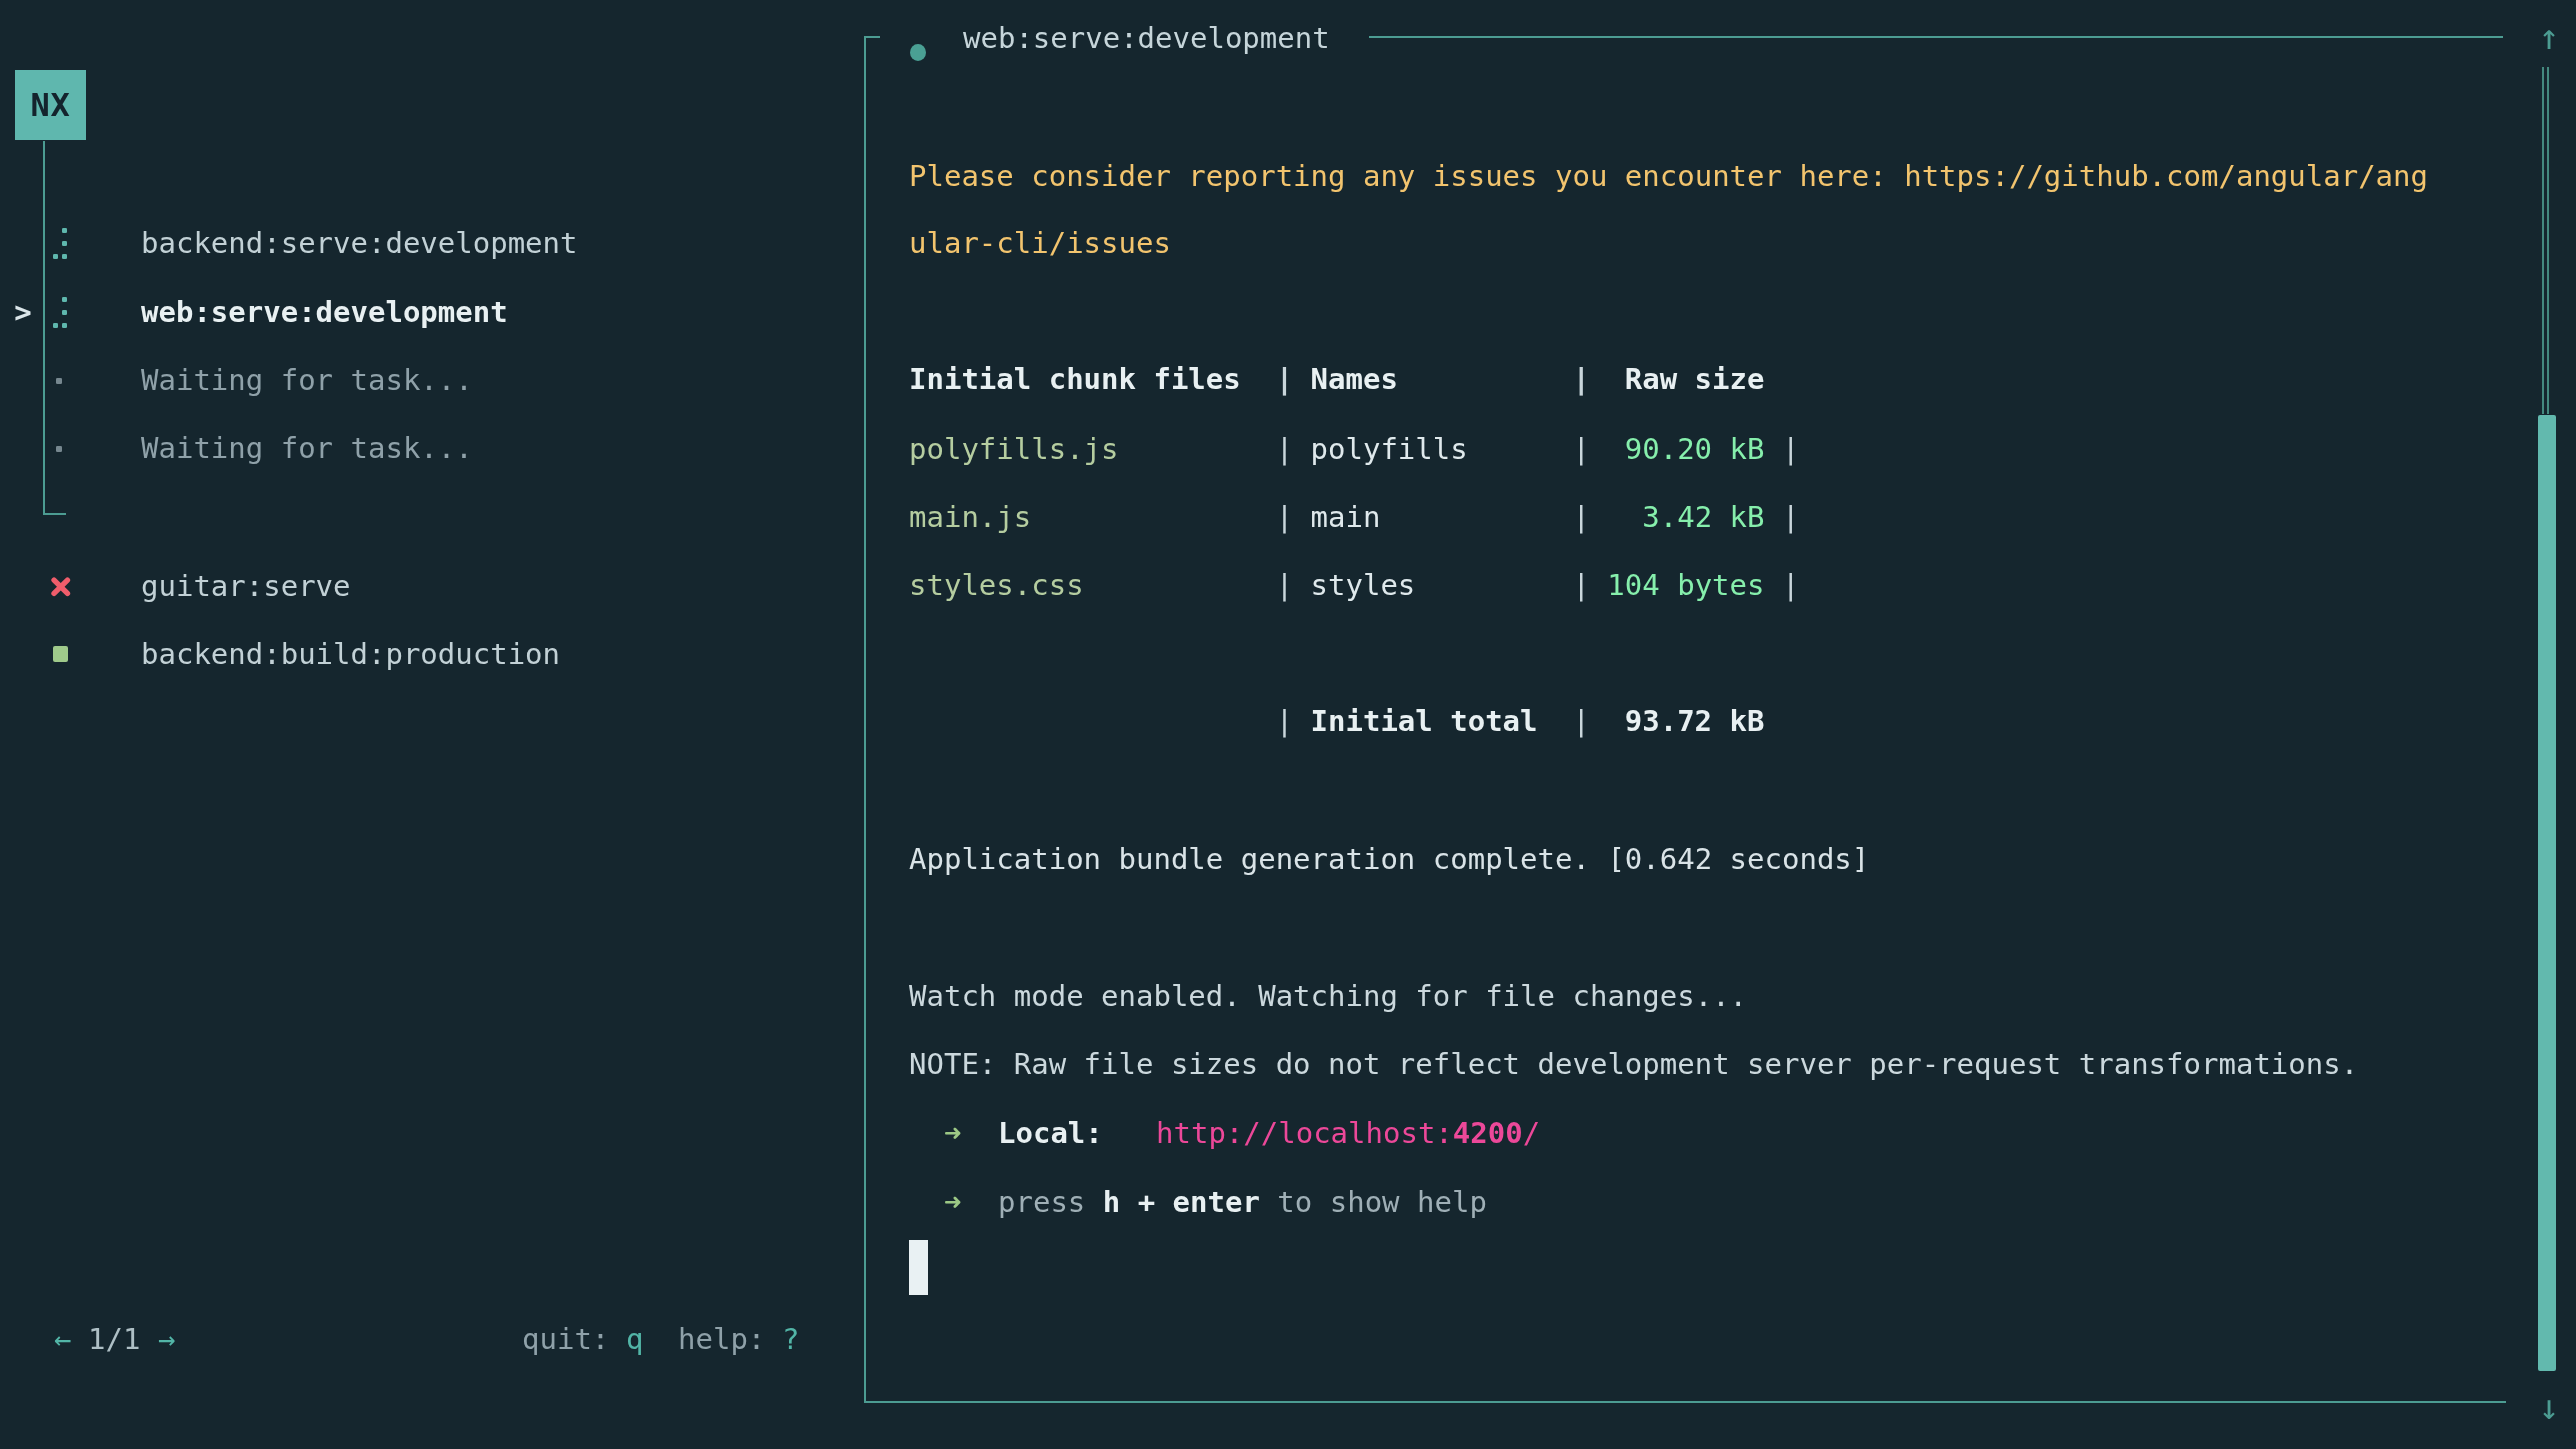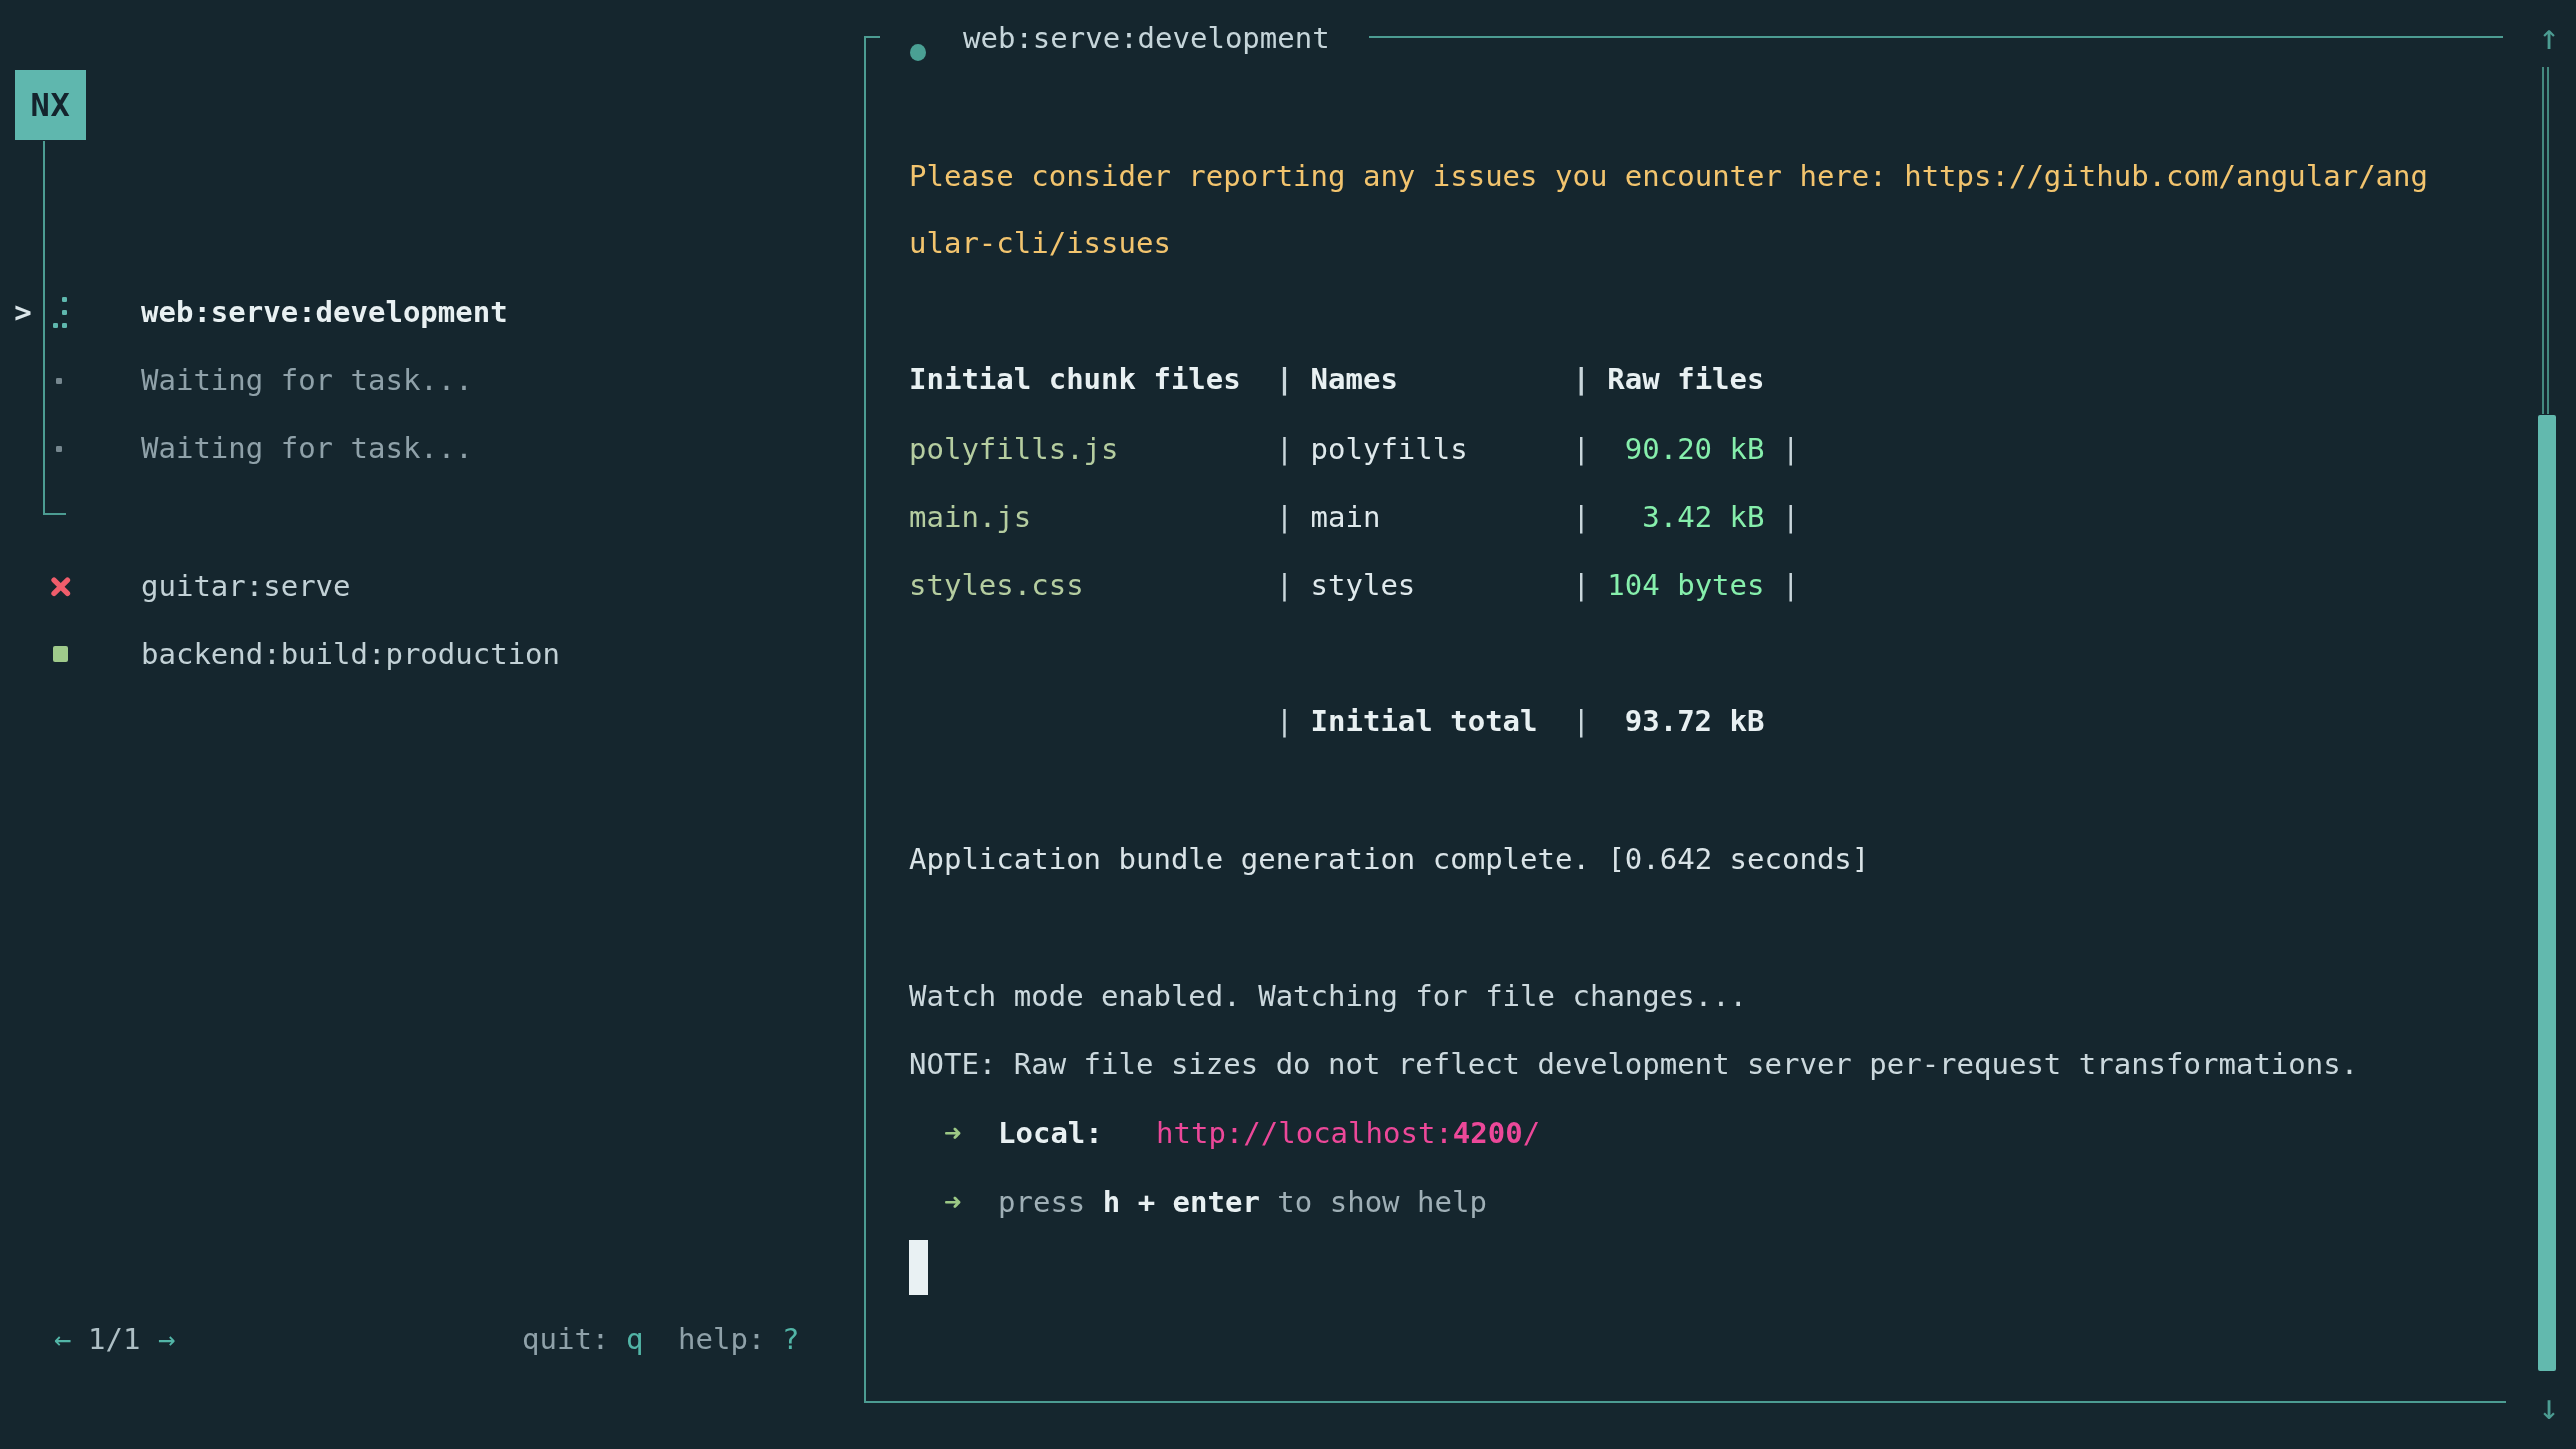--- a/index.html
+++ b/index.html
@@ -96,20 +96,29 @@
 <div class="screen">
 
   <aside class="sidebar">
     <div class="nx-logo">
         <span>NX</span>
       </div>
 
     <div class="bracket"></div>
     <div class="bracket-foot"></div>
 
+    <div class="task" style="top:209px;">
+      <span class="spinner">
+          <i></i>
+          <i></i>
+          <i></i>
+          <i></i>
+        </span>
+      <span class="label">backend:serve:development</span>
+    </div>
 
     <div class="task selected" style="top:278px;">
       <span class="chevron">&gt;</span>
       <span class="spinner">
           <i></i>
           <i></i>
           <i></i>
           <i></i>
         </span>
       <span class="label">web:serve:development</span>
@@ -154,21 +163,21 @@
     <div class="panel-border-topstub"></div>
     <div class="panel-border-titleline"></div>
     <div class="panel-border-bottom"></div>
 
     <div class="title-dot"></div>
     <div class="row panel-title">web:serve:development</div>
 
     <div class="row oline yellow" style="top:142px;">Please consider reporting any issues you encounter here: https://github.com/angular/ang</div>
     <div class="row oline yellow" style="top:209px;">ular-cli/issues</div>
 
-    <div class="row oline thead" style="top:345px;"><span class="tc1">Initial chunk files</span><span class="sep">|</span><span class="tc2">Names</span><span class="sep">|</span><span class="tc3">Raw files</span></div>
+    <div class="row oline thead" style="top:345px;"><span class="tc1">Initial chunk files</span><span class="sep">|</span><span class="tc2">Names</span><span class="sep">|</span><span class="tc3">Raw size</span></div>
 
     <div class="row oline" style="top:415px;"><span class="tc1 file">polyfills.js</span><span class="sep">|</span><span class="tc2 cname">polyfills</span><span class="sep">|</span><span class="tc3 csize">90.20 kB</span><span class="sep" style="text-align:right;">|</span></div>
 
     <div class="row oline" style="top:483px;"><span class="tc1 file">main.js</span><span class="sep">|</span><span class="tc2 cname">main</span><span class="sep">|</span><span class="tc3 csize">3.42 kB</span><span class="sep" style="text-align:right;">|</span></div>
 
     <div class="row oline" style="top:551px;"><span class="tc1 file">styles.css</span><span class="sep">|</span><span class="tc2 cname">styles</span><span class="sep">|</span><span class="tc3 csize">104 bytes</span><span class="sep" style="text-align:right;">|</span></div>
 
     <div class="row oline totalrow" style="top:687px;"><span class="tc1"></span><span class="sep">|</span><span class="tc2">Initial total</span><span class="sep">|</span><span class="tc3">93.72 kB</span></div>
 
     <div class="row oline whiteline" style="top:825px;">Application bundle generation complete. [0.642 seconds]</div>

